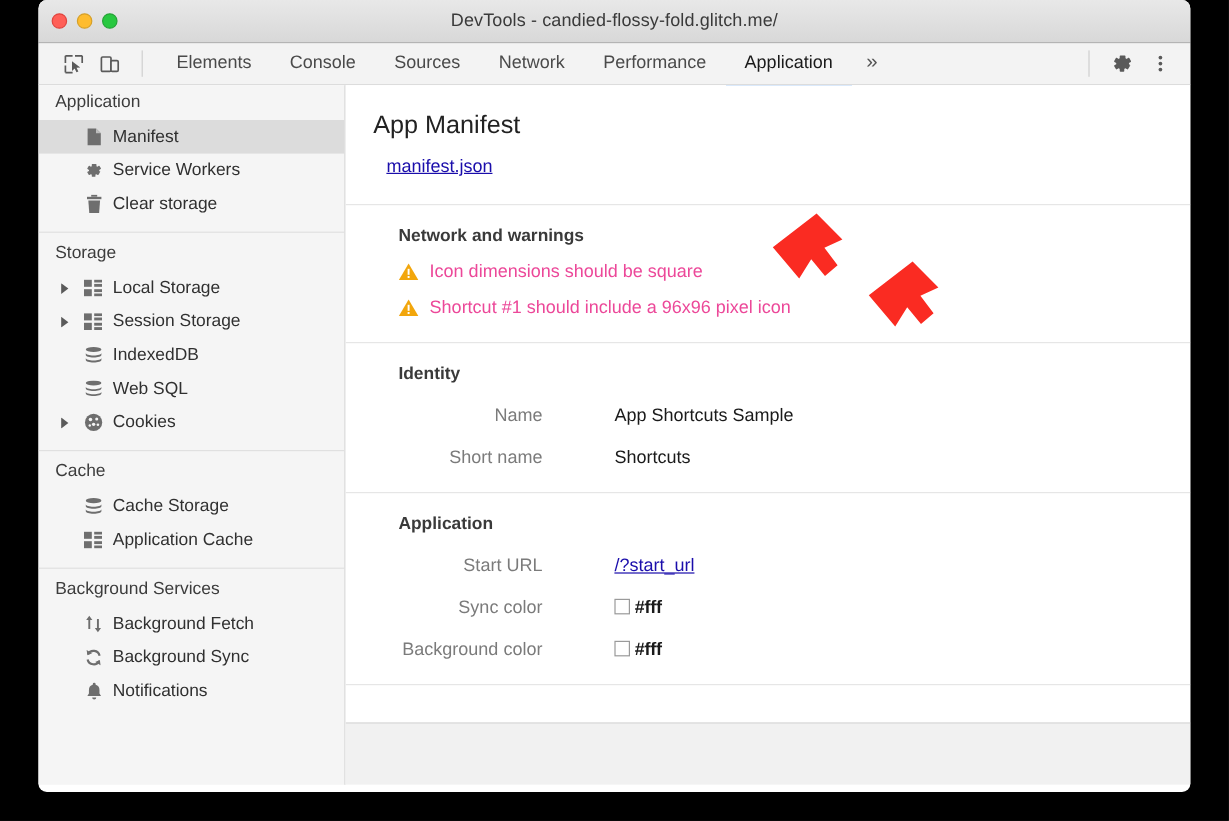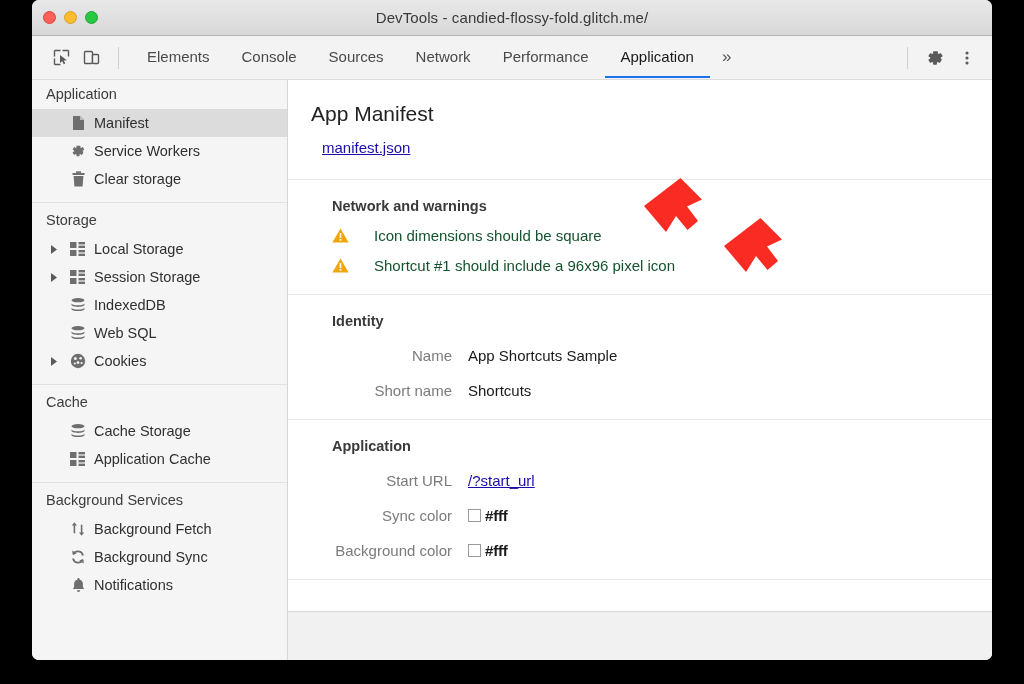--- a/index.html
+++ b/index.html
@@ -36,21 +36,21 @@
   .dot { width: 13px; height: 13px; border-radius: 50%; }
   .dot.red    { background: #ff5f57; border: .5px solid #e0443e; }
   .dot.yellow { background: #febc2e; border: .5px solid #d6a028; }
   .dot.green  { background: #28c840; border: .5px solid #24a436; }
   .title-text {
     font-size: 15px; color: #3a3a3a; letter-spacing: .1px;
   }
 
   
   .toolbar {
-    height: 44px;
+    height: 35px;
     background: #f3f3f3;
     border-bottom: 1px solid #dcdcdc;
     display: flex; align-items: center;
     padding: 0 10px 0 14px;
   }
   .tool-icon {
     width: 30px; height: 30px;
     display: flex; align-items: center; justify-content: center;
     color: #5a5a5a;
   }
@@ -124,27 +124,28 @@
     font-size: 15px; color: #1a0dab; text-decoration: underline;
     cursor: pointer;
   }
   .sec-title {
     font-size: 14.5px; font-weight: bold; color: #3a3a3a;
     padding-left: 44px; margin-bottom: 4px;
   }
   .warn-row {
     display: flex; align-items: center;
     padding-left: 44px; margin-top: 13px;
-    font-size: 15px; color: #14532d; gap: 16px;
+    font-size: 15px; color: #ec4899;
   }
   .warn-ico { width: 18px; margin-right: 8px; display: flex; }
   .kv {
     display: flex; align-items: baseline;
     margin-top: 18px;
     font-size: 15px;
+    gap: 44px;
   }
   .kv .k {
     width: 180px; text-align: right;
     color: #7b7b7b; padding-right: 16px; flex-shrink: 0;
   }
   .kv .v { color: #1a1a1a; }
   .kv .v.link { color: #1a0dab; text-decoration: underline; cursor: pointer; }
   .swatch {
     display: inline-block; width: 13px; height: 13px;
     background: #fff; border: 1px solid #9a9a9a;

